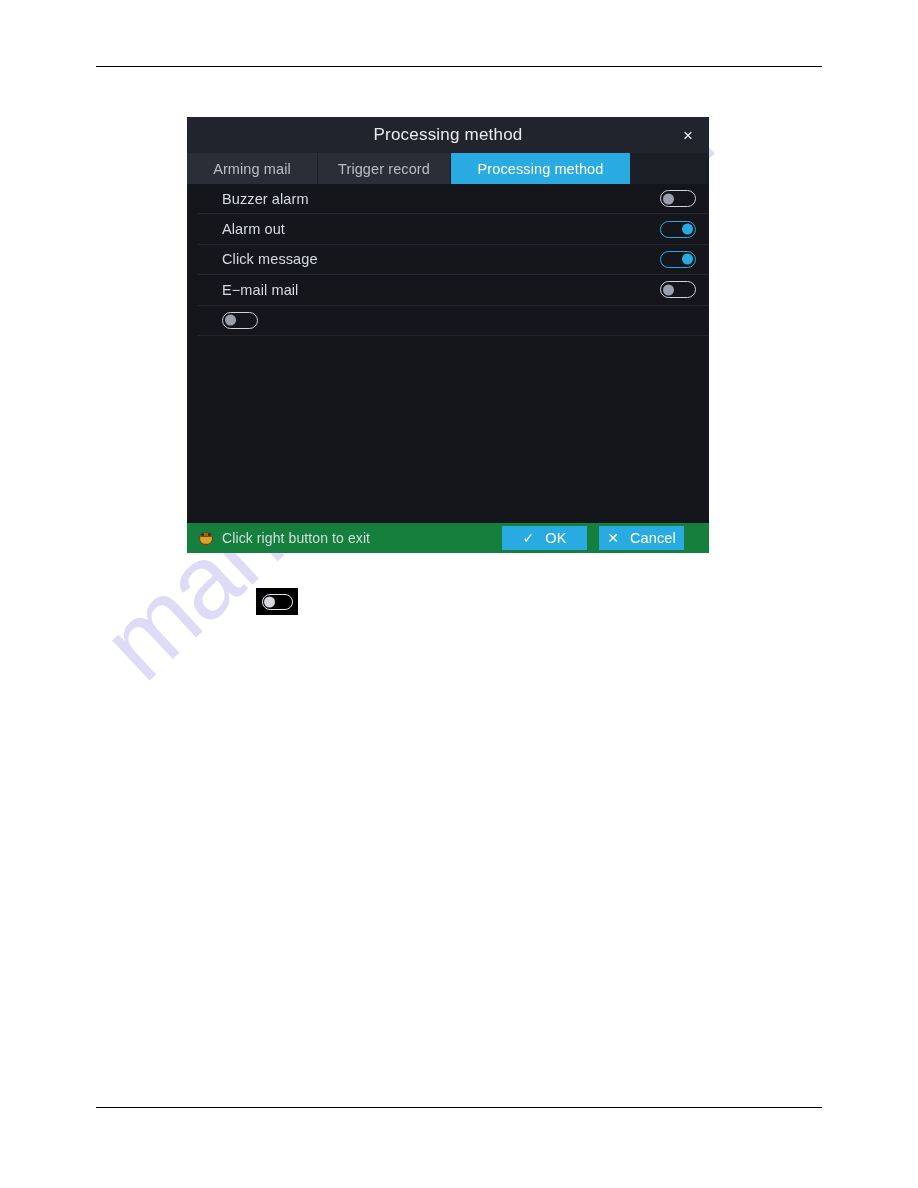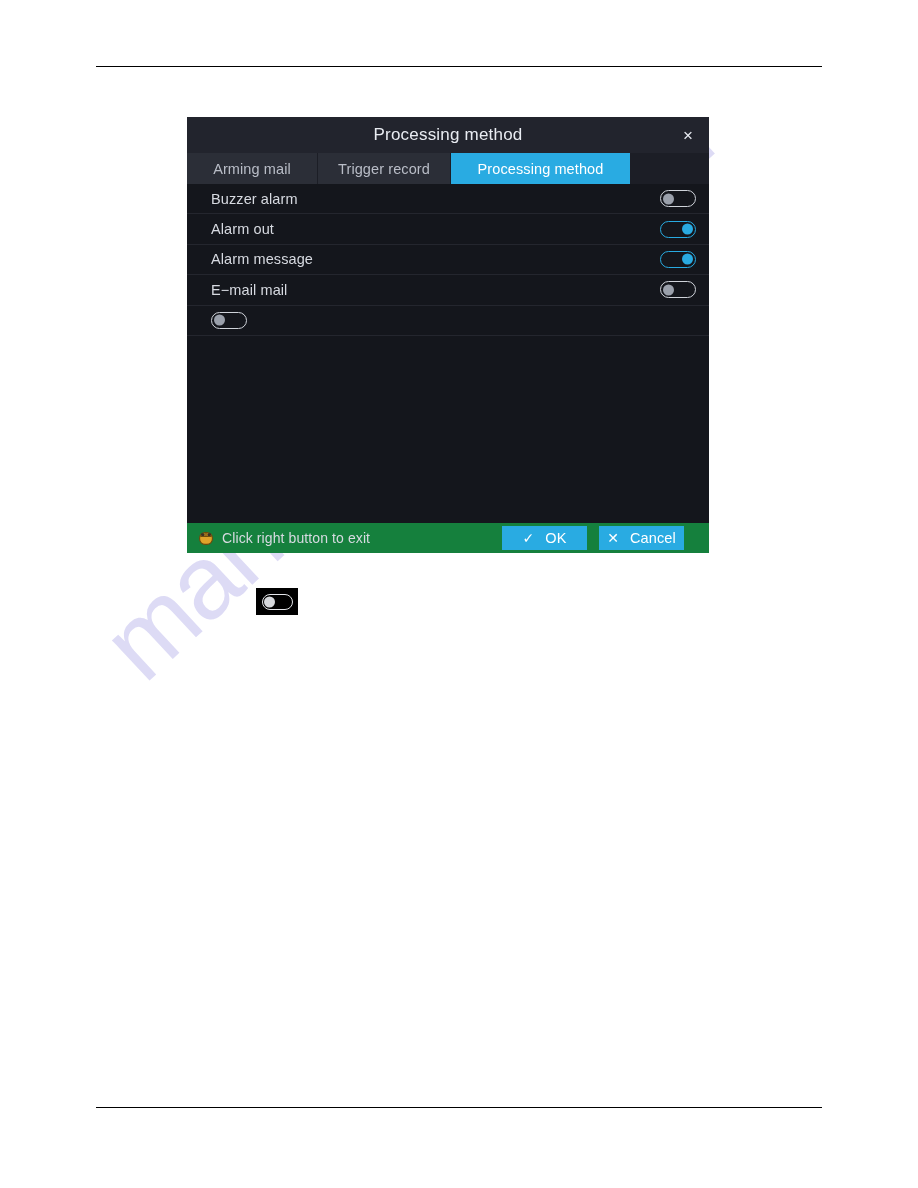--- a/index.html
+++ b/index.html
@@ -122,20 +122,21 @@
     padding-top: 0;
     box-sizing: border-box;
   }
   .setting-row {
     height: 30.4px;
     display: flex;
     align-items: center;
     padding: 0 13px 0 24px;
     border-bottom: 1px solid #24262e;
     box-sizing: border-box;
+    margin-left: 11px;
   }
   .setting-label {
     flex: 1;
     font-size: 14.5px;
     color: #d7dae1;
     letter-spacing: .1px;
   }
 
   
   .toggle {
@@ -268,21 +269,21 @@
     </div>
 
     <div class="setting-row">
       <span class="setting-label">Alarm out</span>
       <span class="toggle on">
           <span class="knob"></span>
         </span>
     </div>
 
     <div class="setting-row">
-      <span class="setting-label">Alarm message</span>
+      <span class="setting-label">Click message</span>
       <span class="toggle on">
           <span class="knob"></span>
         </span>
     </div>
 
 
     <div class="setting-row">
       <span class="setting-label">E−mail mail</span>
       <span class="toggle">
           <span class="knob"></span>

